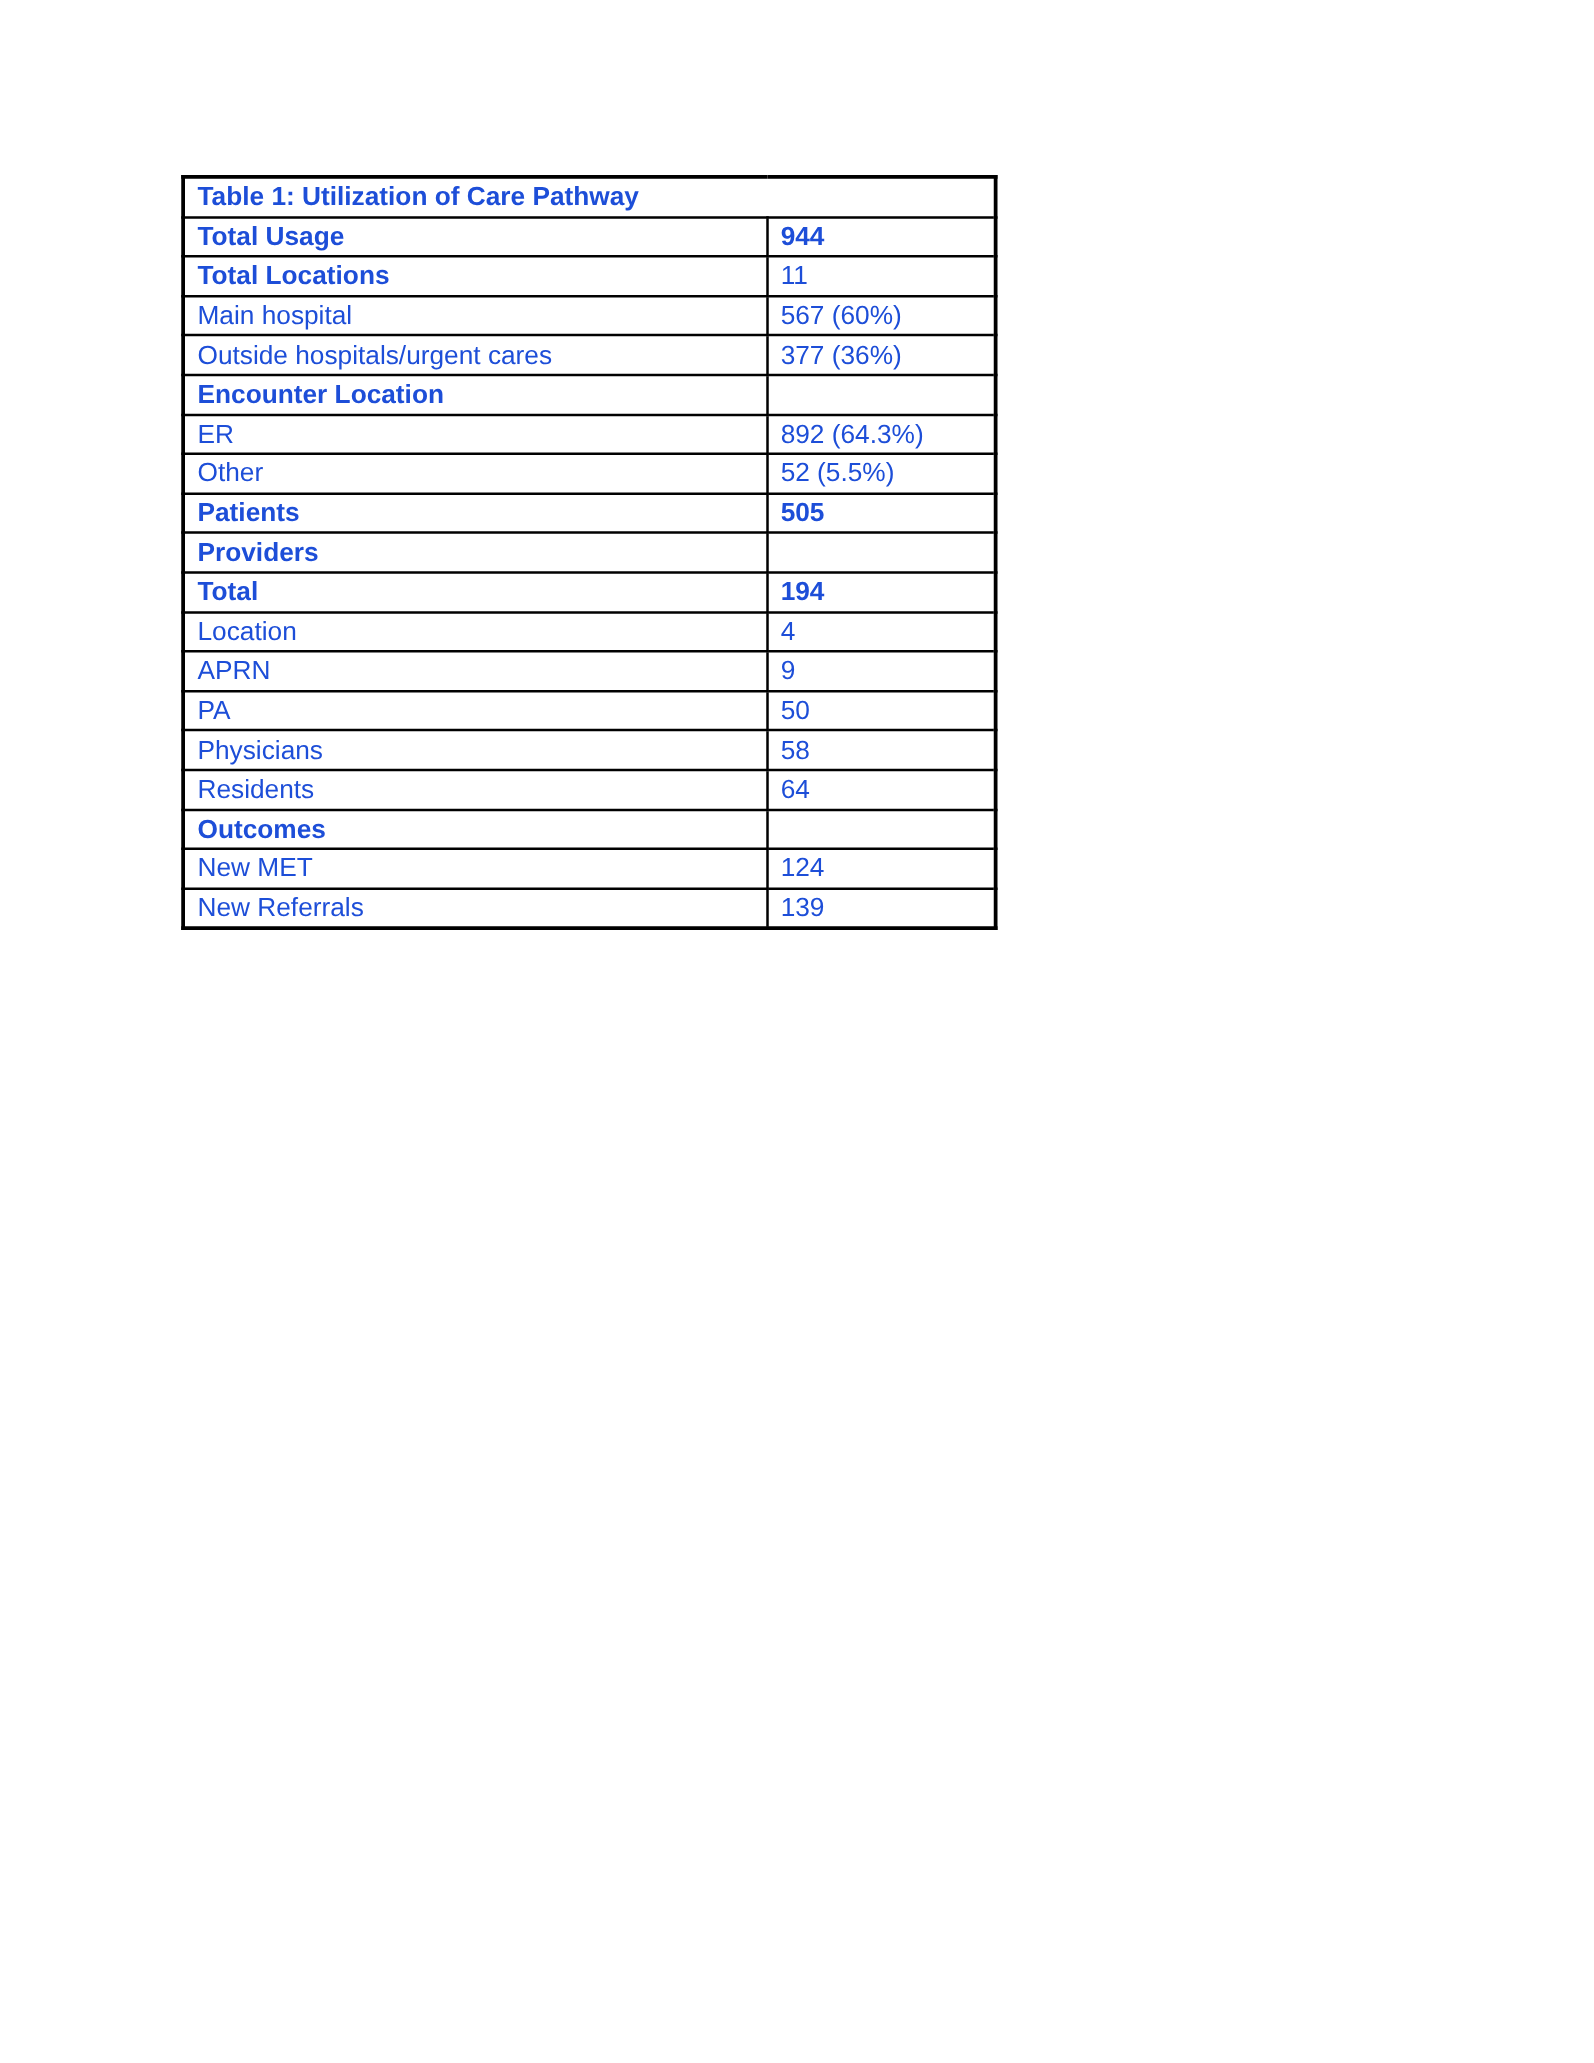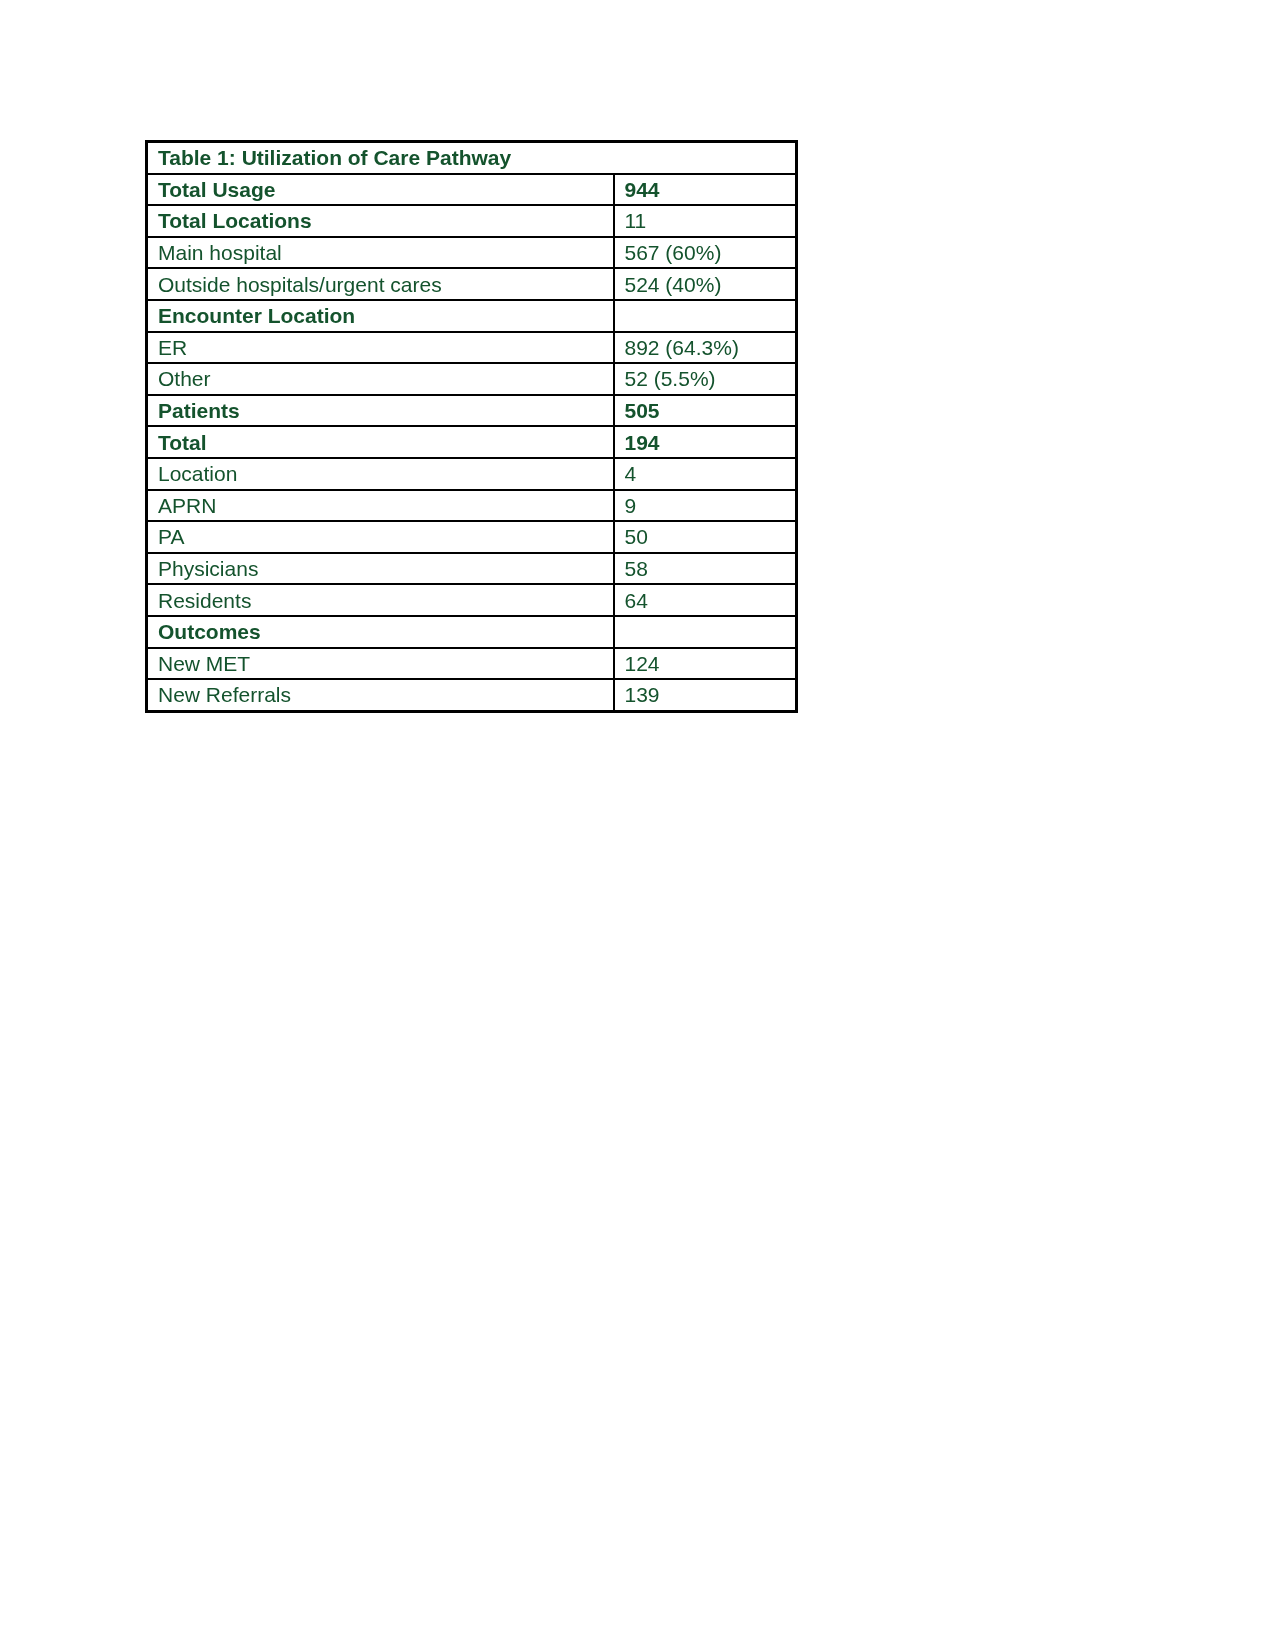--- a/index.html
+++ b/index.html
@@ -6,21 +6,21 @@
     margin: 0;
     padding: 0;
     background: #ffffff;
   }
   .page {
     position: relative;
     width: 1275px;
     height: 1650px;
     background: #ffffff;
     font-family: "Liberation Sans", sans-serif;
-    color: #14532d;
+    color: #1d4ed8;
     overflow: hidden;
   }
   table.t1 {
     position: absolute;
     left: 145px;
     top: 140px;
     border-collapse: collapse;
     table-layout: fixed;
     border: 3px solid #000000;
   }
@@ -61,37 +61,41 @@
         <tr>
     <td class="b">Total Locations</td>
     <td>11</td>
   </tr>
         <tr>
     <td class="indent">Main hospital</td>
     <td>567 (60%)</td>
   </tr>
         <tr>
     <td class="indent">Outside hospitals/urgent cares</td>
-    <td>524 (40%)</td>
+    <td>377 (36%)</td>
   </tr>
         <tr>
     <td class="b">Encounter Location</td>
     <td></td>
   </tr>
         <tr>
     <td class="indent">ER</td>
     <td>892 (64.3%)</td>
   </tr>
         <tr>
     <td class="indent">Other</td>
     <td>52 (5.5%)</td>
   </tr>
         <tr>
     <td class="b">Patients</td>
     <td class="b">505</td>
+  </tr>
+        <tr>
+    <td class="b">Providers</td>
+    <td></td>
   </tr>
         <tr>
     <td class="b">Total</td>
     <td class="b">194</td>
   </tr>
         <tr>
     <td class="indent">Location</td>
     <td class="vindent">4</td>
   </tr>
         <tr>

